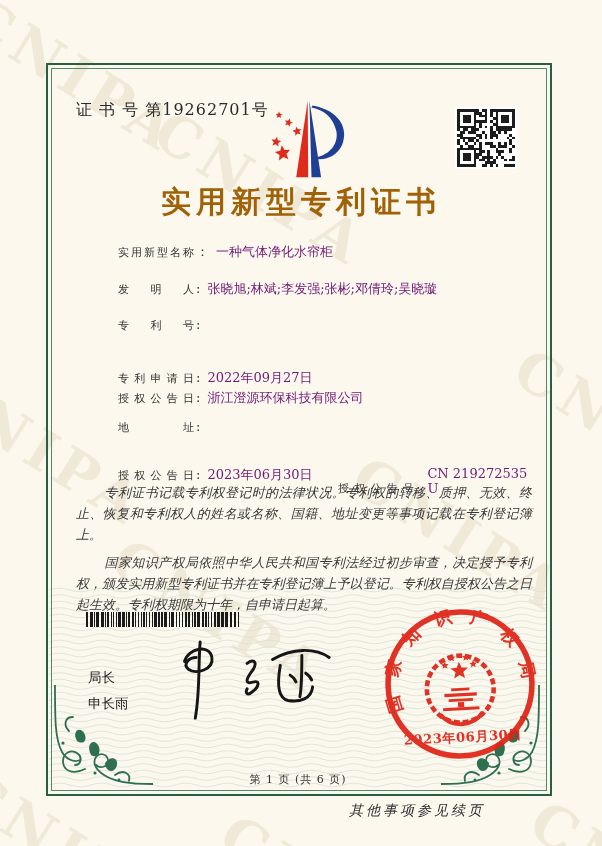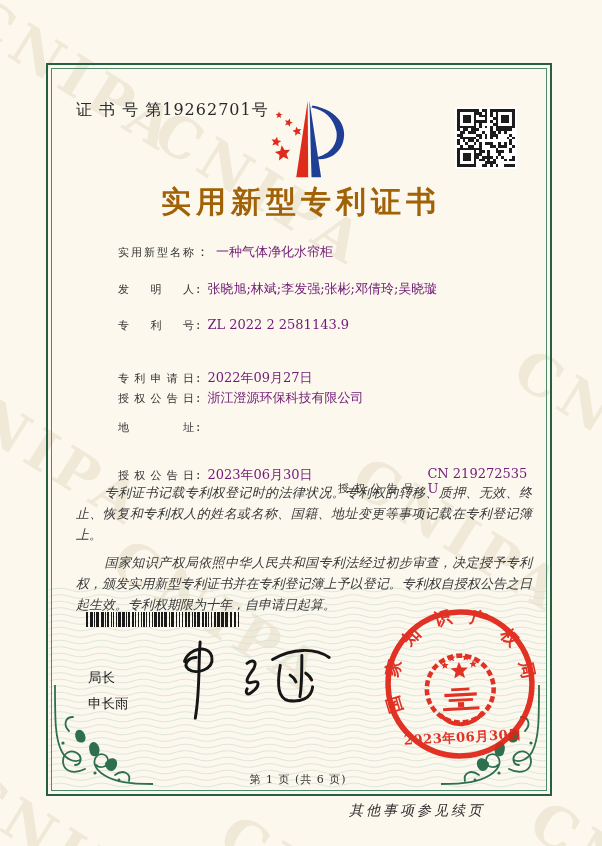--- a/index.html
+++ b/index.html
@@ -414,21 +414,20 @@
         <span class="f-value">一种气体净化水帘柜</span>
     </div>
     <div class="frow" style="top:37px">
       <span class="f-label">发明人</span>
         <span class="f-colon">:</span>
         <span class="f-value">张晓旭;林斌;李发强;张彬;邓倩玲;吴晓璇</span>
     </div>
     <div class="frow" style="top:74px">
       <span class="f-label">专利号</span>
         <span class="f-colon">:</span>
-        <span class="f-value">ZL 2022 2 2581143.9</span>
     </div>
     <div class="frow" style="top:126px">
       <span class="f-label">专利申请日</span>
         <span class="f-colon">:</span>
         <span class="f-value">2022年09月27日</span>
     </div>
     <div class="frow" style="top:146px">
       <span class="f-label">授权公告日</span>
         <span class="f-colon">:</span>
         <span class="f-value">浙江澄源环保科技有限公司</span>

